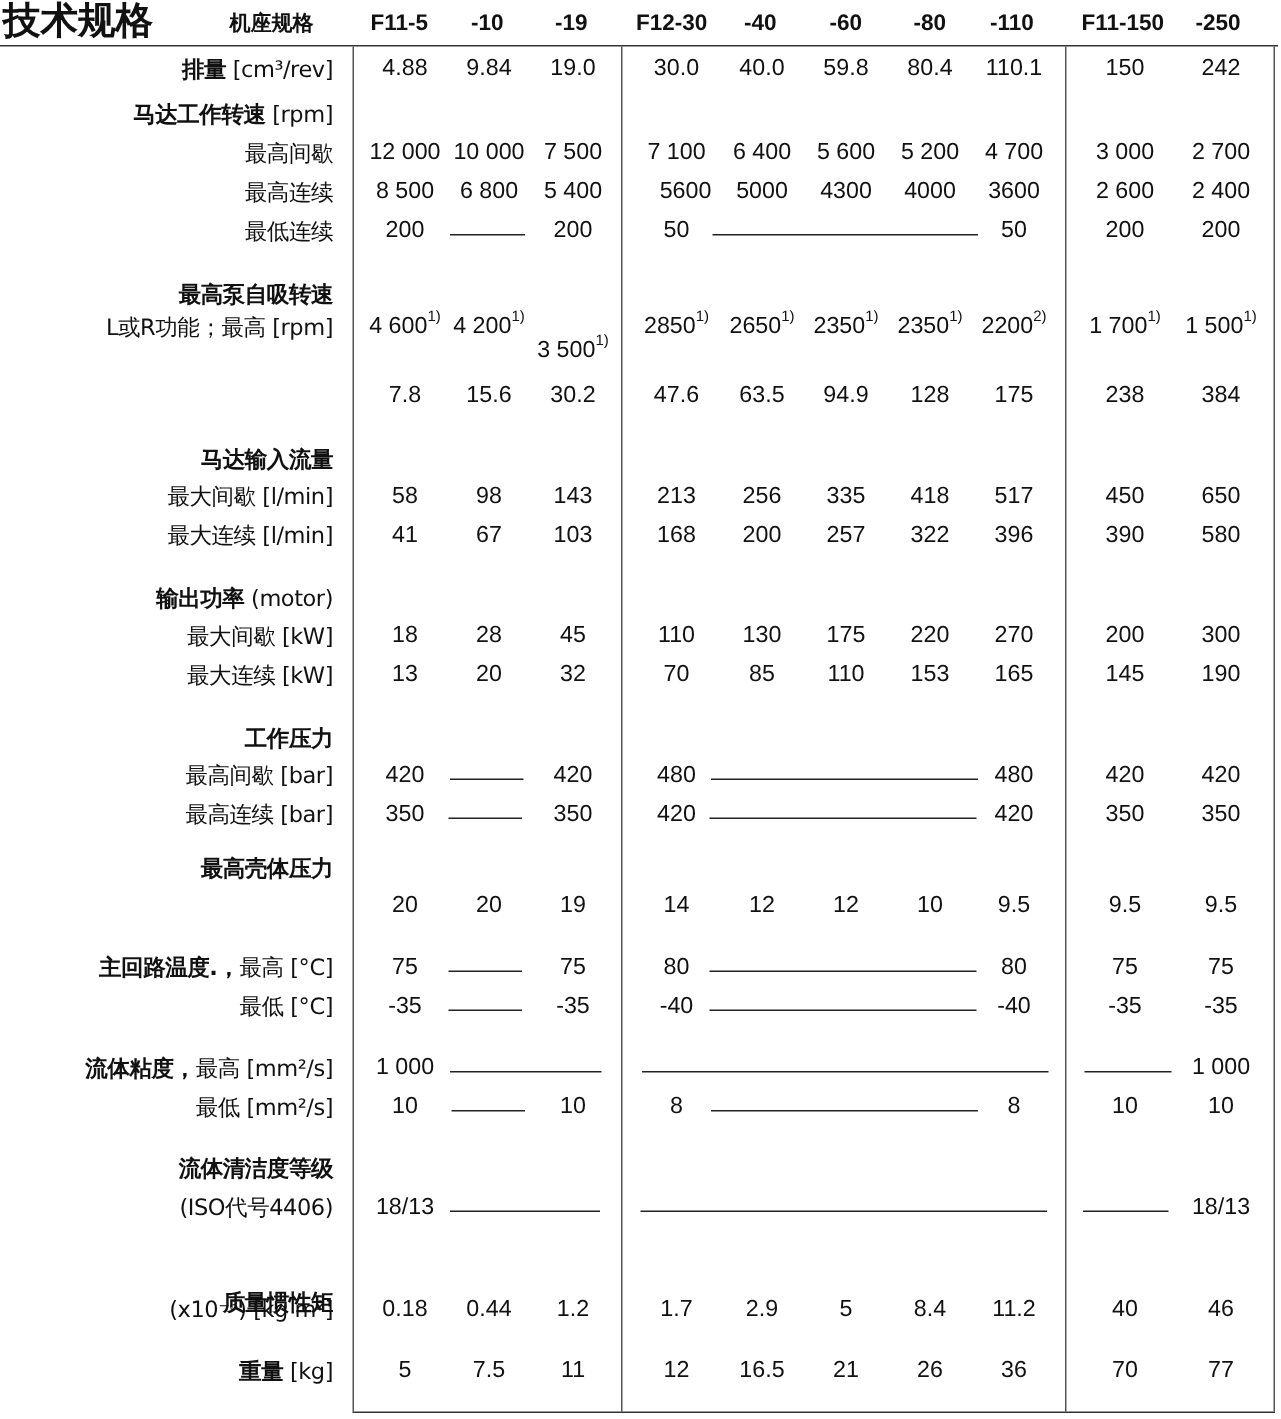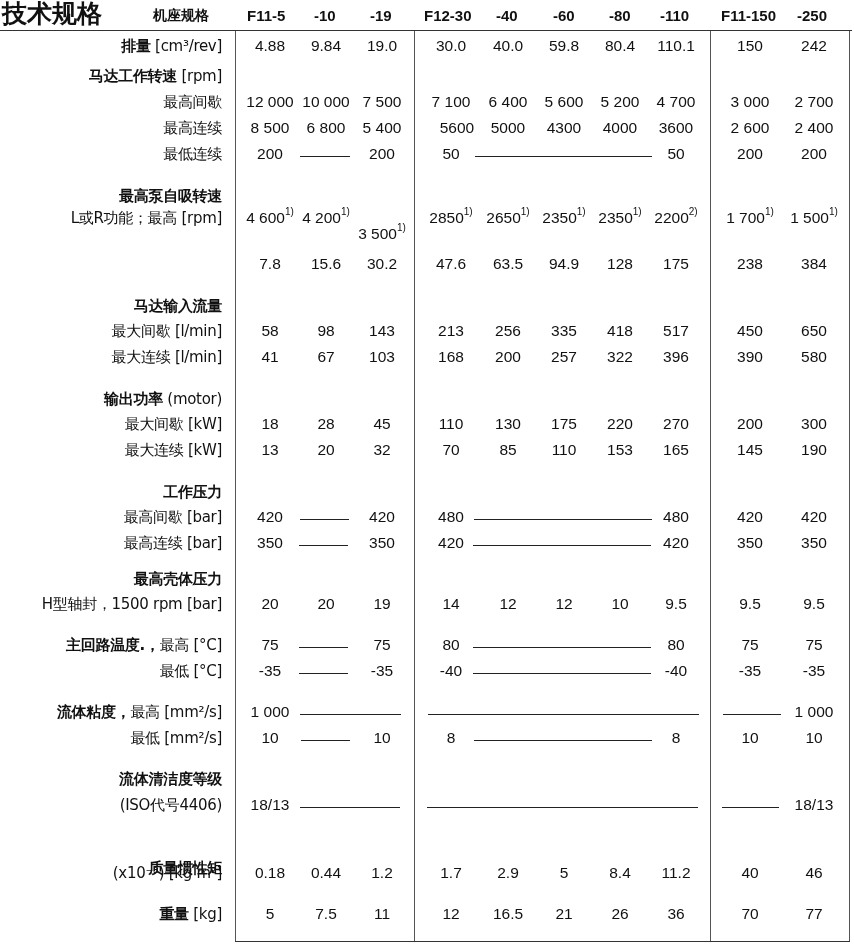--- a/index.html
+++ b/index.html
@@ -206,21 +206,20 @@
       <div class="cell" style="left: 676px;"><span>420</span></div>
       <div class="cell" style="left: 750px;"><span>350</span></div>
       <div class="cell" style="left: 814px;"><span>350</span></div>
       <div class="dash" style="left: 299px; width: 49px; top: 11px;"></div>
       <div class="dash" style="left: 473px; width: 178px; top: 11px;"></div>
     </div>
     <div class="row" style="top: 570px;">
       <div class="lab"><b>最高壳体压力</b></div>
     </div>
     <div class="row" style="top: 595px;">
-      <div class="lab"><span>H型轴封，1500 rpm [bar]</span></div>
       <div class="cell" style="left: 270px;"><span>20</span></div>
       <div class="cell" style="left: 326px;"><span>20</span></div>
       <div class="cell" style="left: 382px;"><span>19</span></div>
       <div class="cell" style="left: 451px;"><span>14</span></div>
       <div class="cell" style="left: 508px;"><span>12</span></div>
       <div class="cell" style="left: 564px;"><span>12</span></div>
       <div class="cell" style="left: 620px;"><span>10</span></div>
       <div class="cell" style="left: 676px;"><span>9.5</span></div>
       <div class="cell" style="left: 750px;"><span>9.5</span></div>
       <div class="cell" style="left: 814px;"><span>9.5</span></div>

